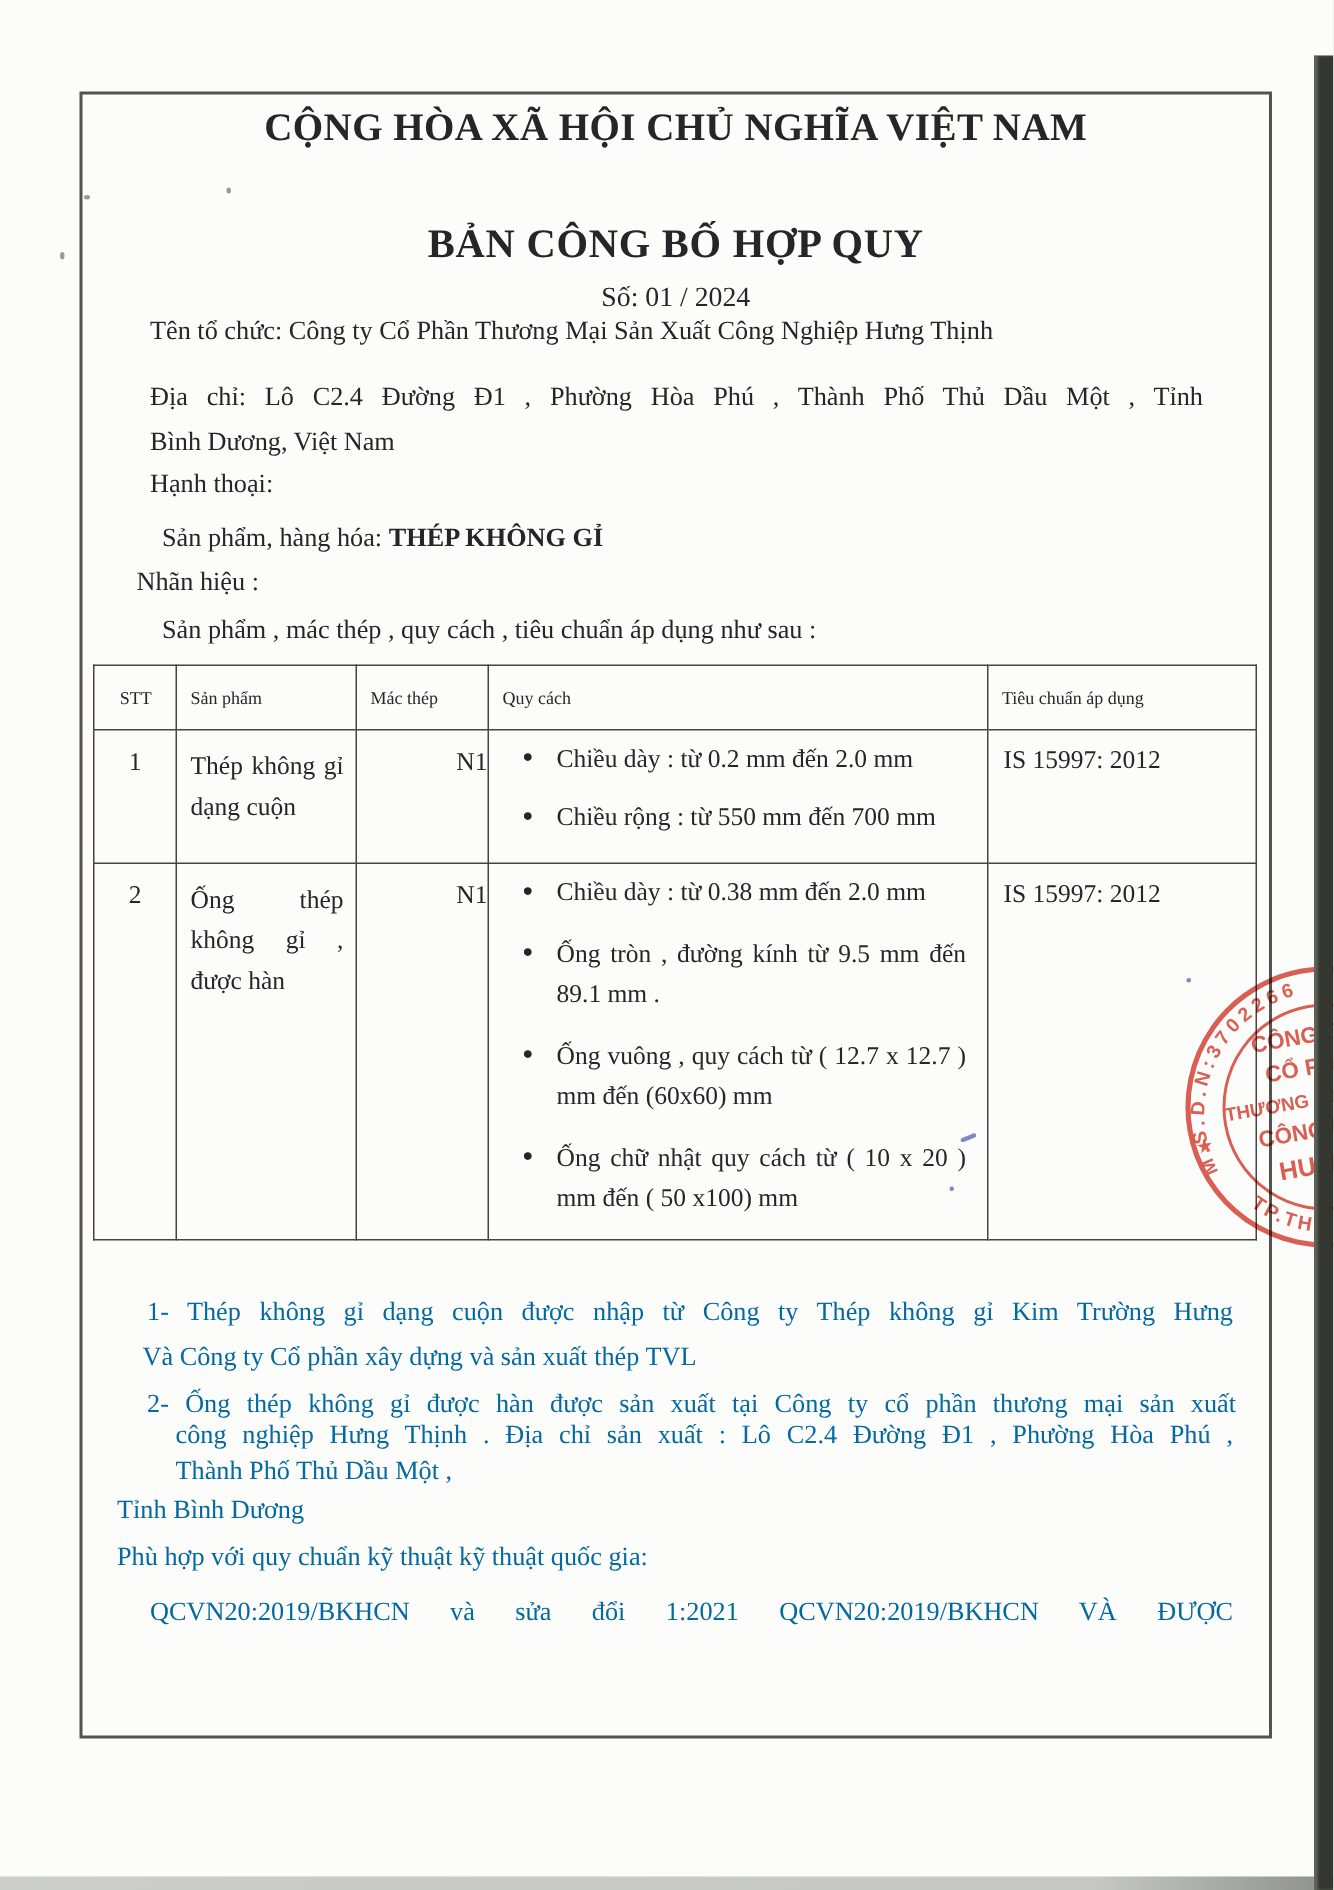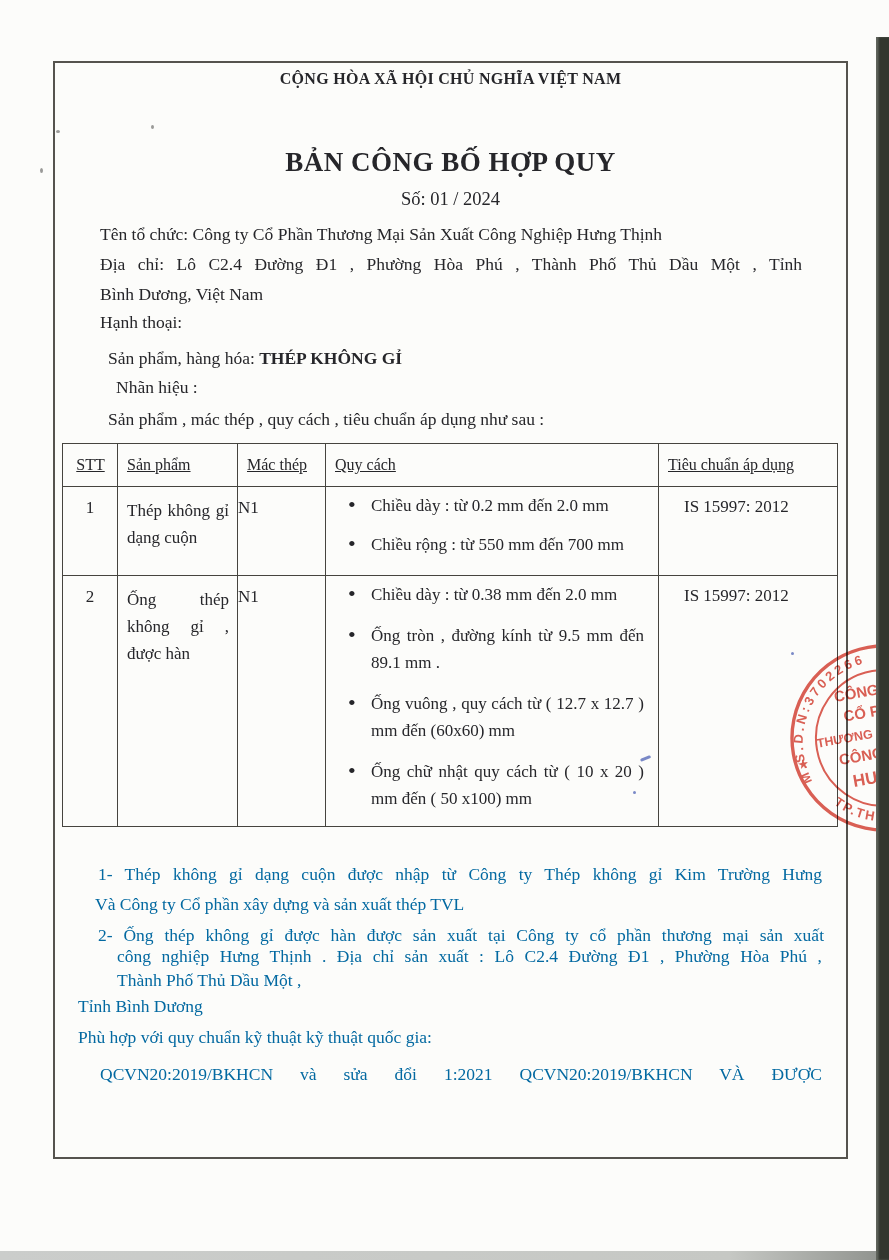--- a/index.html
+++ b/index.html
@@ -15,47 +15,47 @@
   }
   .frame {
     position: absolute; left: 53px; top: 61px;
     width: 795px; height: 1098px;
     border: 2px solid #55534e;
   }
   .line { position: absolute; line-height: 30px; font-size: 17.5px; white-space: nowrap; }
   .wrapline { position:absolute; line-height: 30px; font-size: 17.5px; }
   .jf { text-align: justify; text-align-last: justify; white-space: normal; }
   .center-band { position: absolute; left: 53px; width: 795px; text-align: center; }
-  .h-motto1 { top: 70px; font-size: 16px; font-weight: bold; letter-spacing: .3px; }
+  .h-motto1 { top: 70px; font-size: 26px; font-weight: bold; letter-spacing: .3px; }
   .h-motto2 { top: 96px; font-size: 19px; font-weight: bold; }
   .h-motto2 .u { border-bottom: 2.5px solid #2c2c30; padding: 0 6px 2px 16px; }
   .h-title { top: 147px; font-size: 27px; font-weight: bold; letter-spacing: .5px; }
   .h-number { top: 189px; font-size: 18.5px; }
   
   table.spec {
     position: absolute; left: 62px; top: 443px;
     width: 775px; border-collapse: collapse; table-layout: fixed;
     font-size: 17px;
   }
   table.spec th, table.spec td {
     border: 1.7px solid #46443f;
     vertical-align: top;
     font-weight: normal;
   }
-  table.spec th { height: 43px; vertical-align: middle; text-align: left; padding: 0 8px 0 9px; font-size: 16px; text-decoration: underline; }
+  table.spec th { height: 43px; vertical-align: middle; text-align: left; padding: 0 8px 0 9px; font-size: 12px; }
   th.c-stt, td.c-stt { width: 55px; text-align: center; }
   th.c-sp,  td.c-sp  { width: 120px; }
   th.c-mt,  td.c-mt  { width: 88px; }
   th.c-qc,  td.c-qc  { width: 333px; }
   th.c-tc,  td.c-tc  { width: 179px; }
   td { padding-top: 2px; }
   td.c-stt { padding-top: 11px; }
   td.c-sp { padding: 10px 8px 0 9px; text-align: justify; line-height: 27px; }
-  td.c-mt { text-align: left; padding-top: 11px; }
-  td.c-tc { padding: 10px 4px 0 25px; }
+  td.c-mt { text-align: right; padding-top: 11px; }
+  td.c-tc { padding: 10px 4px 0 10px; }
   td.c-qc ul { list-style: none; margin: 3px 0 0 0; }
   td.c-qc li {
     position: relative; padding: 0 14px 0 45px; margin-bottom: 11px;
     text-align: justify; line-height: 27.5px;
   }
   td.c-qc li::before {
     content: "\2022"; position: absolute; left: 22px; top: -1px;
     font-size: 22px;
   }
   .r1 td { height: 89px; }
@@ -87,27 +87,27 @@
 
 <div class="page">
 
   <div class="frame"></div>
 
   <div class="center-band h-motto1">CỘNG HÒA XÃ HỘI CHỦ NGHĨA VIỆT NAM</div>
 
   <div class="center-band h-title">BẢN CÔNG BỐ HỢP QUY</div>
   <div class="center-band h-number">Số: 01 / 2024</div>
 
-  <div class="line" style="top:219px; left:100px;">Tên tổ chức: Công ty Cổ Phần Thương Mại Sản Xuất Công Nghiệp Hưng Thịnh</div>
+  <div class="line" style="top:205px; left:100px;">Tên tổ chức: Công ty Cổ Phần Thương Mại Sản Xuất Công Nghiệp Hưng Thịnh</div>
   <div class="wrapline jf" style="top:249px; left:100px; width:702px;">Địa chỉ: Lô C2.4 Đường Đ1 , Phường Hòa Phú , Thành Phố Thủ Dầu Một , Tỉnh</div>
   <div class="line" style="top:279px; left:100px;">Bình Dương, Việt Nam</div>
   <div class="line" style="top:307px; left:100px;">Hạnh thoại:</div>
 
   <div class="line" style="top:343px; left:108px;"><span>Sản phẩm, hàng hóa: </span><span class="bold">THÉP KHÔNG GỈ</span></div>
-  <div class="line" style="top:372px; left:116px;">Nhãn hiệu :</div>
+  <div class="line" style="top:372px; left:91px;">Nhãn hiệu :</div>
   <div class="line" style="top:404px; left:108px;">Sản phẩm , mác thép , quy cách , tiêu chuẩn áp dụng như sau :</div>
 
   <table class="spec">
     <tbody>
         <tr>
       <th class="c-stt" style="text-align:center;">STT</th>
       <th class="c-sp">Sản phẩm</th>
       <th class="c-mt">Mác thép</th>
       <th class="c-qc">Quy cách</th>
       <th class="c-tc">Tiêu chuẩn áp dụng</th>

